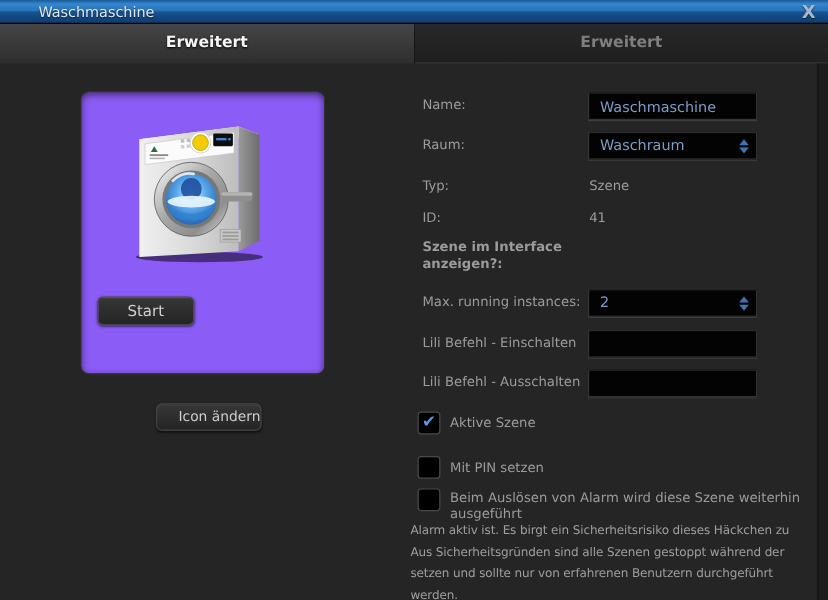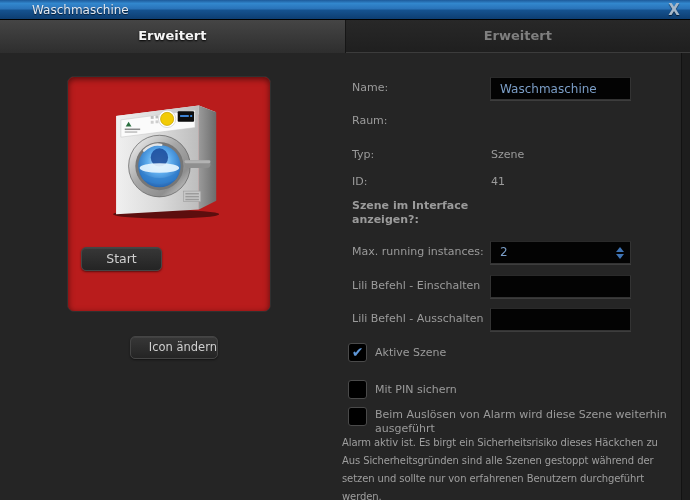--- a/index.html
+++ b/index.html
@@ -44,21 +44,21 @@
   
   .content { position:absolute; top:53px; left:0; width:690px; height:447px; background:#252525; }
   .scroll-strip {
     position:absolute; top:0; right:0; width:9px; height:447px;
     background:#1d1d1d; border-left:1px solid #121212;
   }
 
   
   .device-box {
     position:absolute; left:67px; top:23px; width:204px; height:236px;
-    background:#b91c1c; border:1px solid #303030; border-radius:7px;
+    background:#8b5cf6; border:1px solid #303030; border-radius:7px;
     box-shadow:inset 0 2px 6px rgba(0,0,0,.55);
   }
   .device-box svg { position:absolute; left:34px; top:13px; }
   .btn {
     position:absolute; background:linear-gradient(180deg,#373737,#242424);
     border:1px solid #454545; border-radius:5px;
     color:#cfcfcf; font-size:12.5px; text-align:center; cursor:pointer;
     box-shadow:inset 0 1px 0 rgba(255,255,255,.06), 0 1px 2px rgba(0,0,0,.5);
     font-family:inherit;
   }
@@ -183,20 +183,27 @@
       <button class="btn btn-start">Start</button>
     </div>
     <button class="btn btn-icon">Icon ändern</button>
 
     <div class="form">
 
       <span class="flabel" style="top:28px">Name:</span>
       <input class="tinput" style="top: 24px;" value="Waschmaschine">
 
       <span class="flabel" style="top:61px">Raum:</span>
+      <div class="fselect" style="top:57px">
+        <span class="sel-text">Waschraum</span>
+        <span class="sel-arrows">
+            <i class="up"></i>
+            <i class="down"></i>
+          </span>
+      </div>
 
       <span class="flabel" style="top:95px">Typ:</span>
       <span class="fstatic" style="top:95px">Szene</span>
 
       <span class="flabel" style="top:122px">ID:</span>
       <span class="fstatic" style="top:122px">41</span>
 
       <span class="flabel wrap" style="top:146px">Szene im Interface anzeigen?:</span>
 
       <span class="flabel" style="top:192px">Max. running instances:</span>
@@ -211,21 +218,21 @@
       <span class="flabel" style="top:226px">Lili Befehl - Einschalten</span>
       <input class="tinput" style="top: 222px;" value="">
 
       <span class="flabel" style="top:259px">Lili Befehl - Ausschalten</span>
       <input class="tinput" style="top: 255px;" value="">
 
       <div class="checkbox checked" style="top:290px"></div>
       <span class="cblabel" style="top:293px">Aktive Szene</span>
 
       <div class="checkbox" style="top:327px"></div>
-      <span class="cblabel" style="top:330px">Mit PIN sichern</span>
+      <span class="cblabel" style="top:330px">Mit PIN setzen</span>
 
       <div class="checkbox" style="top:354px"></div>
       <span class="cblabel" style="top:355px; width:300px">Beim Auslösen von Alarm wird diese Szene weiterhin ausgeführt</span>
 
       <div class="help">
         <div>Alarm aktiv ist. Es birgt ein Sicherheitsrisiko dieses Häckchen zu</div>
         <div>Aus Sicherheitsgründen sind alle Szenen gestoppt während der</div>
         <div>setzen und sollte nur von erfahrenen Benutzern durchgeführt</div>
         <div>werden.</div>
       </div>

